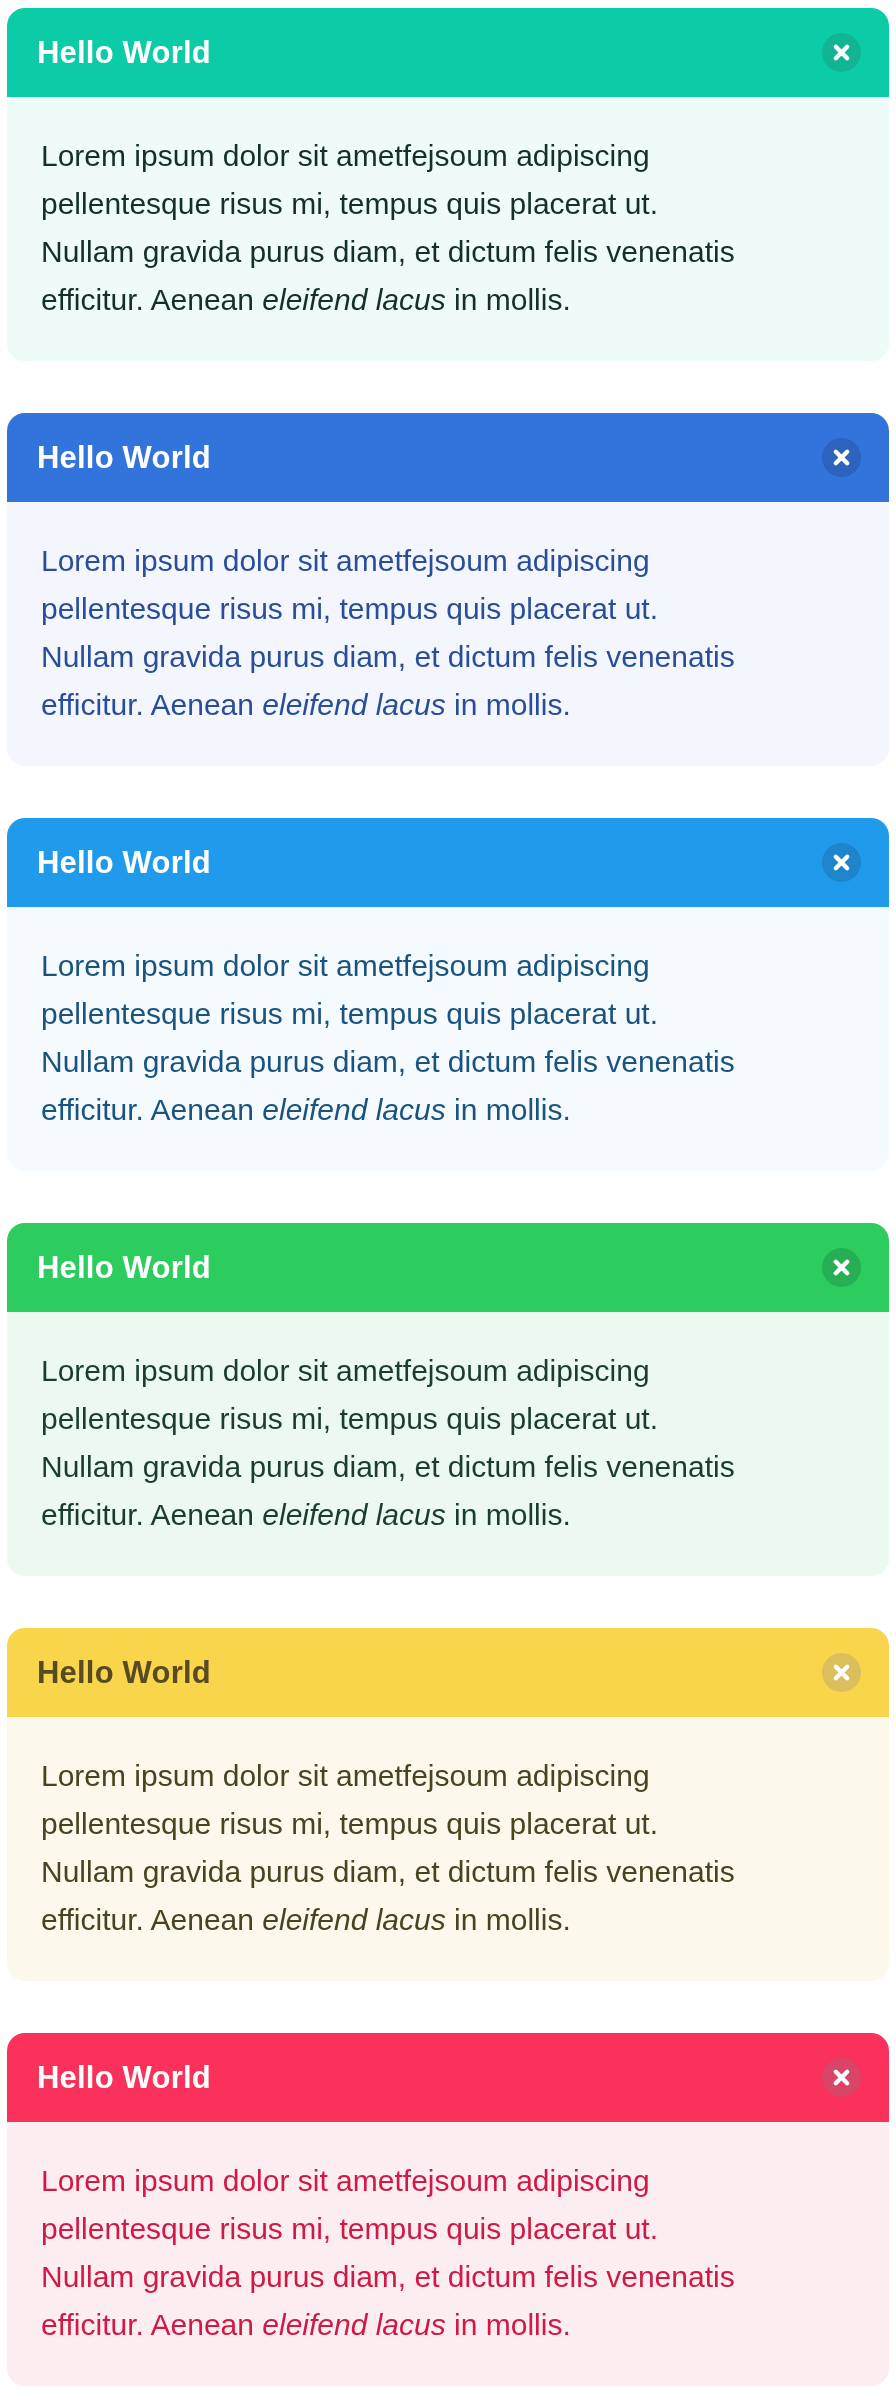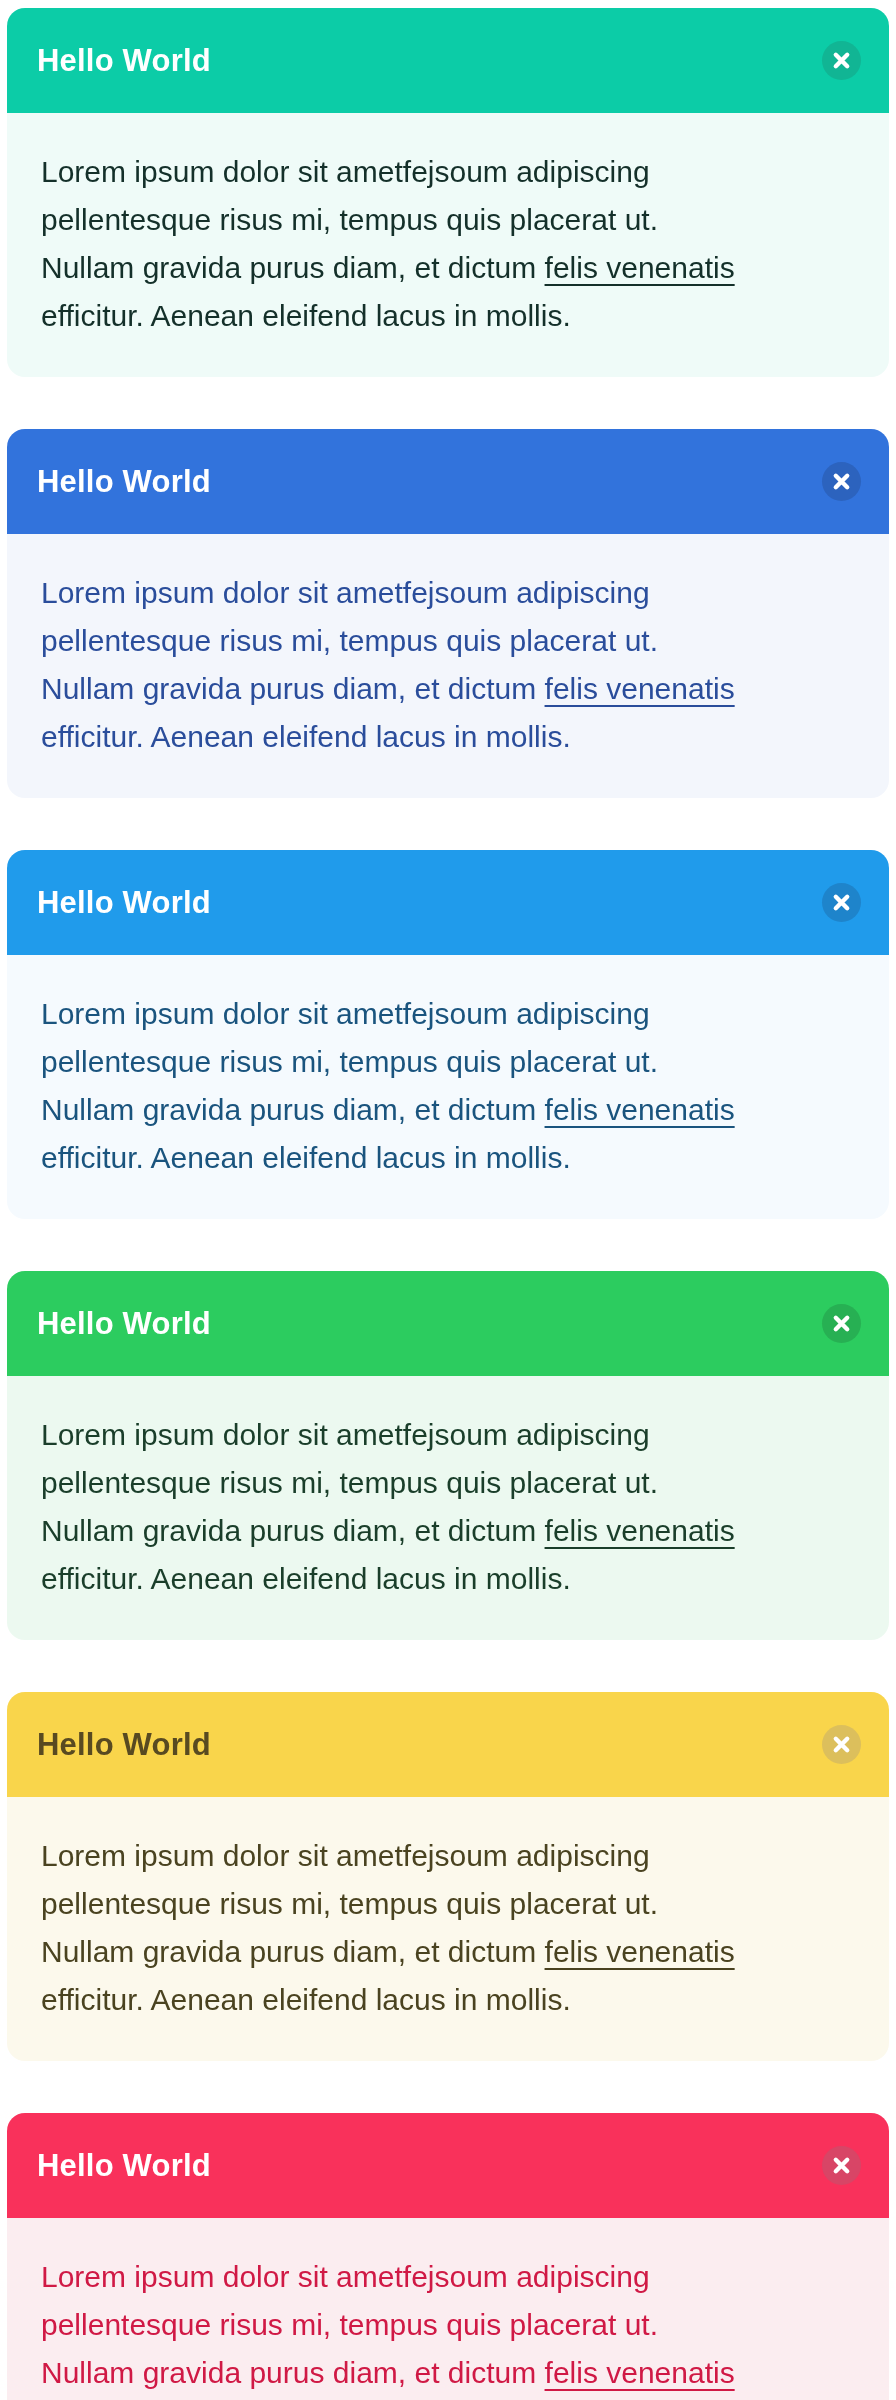--- a/index.html
+++ b/index.html
@@ -24,21 +24,21 @@
     background: var(--body-bg);
   }
 
   .card-header {
     background: var(--header-bg);
     color: var(--header-fg);
     display: flex;
     align-items: center;
     justify-content: space-between;
     padding: 0 28px 0 30px;
-    height: 105px;
+    height: 89px;
   }
 
   .card-title {
     font-size: 31px;
     font-weight: 700;
     letter-spacing: 0.2px;
   }
 
   .close-button {
     width: 39px;
@@ -59,23 +59,22 @@
   .card-body {
     box-sizing: border-box;
     padding: 35px 34px 37px 34px;
     color: var(--body-fg);
     font-size: 30px;
     line-height: 48px;
   }
 
   .seg-normal    { font-weight: 400; }
   .seg-bold      { font-weight: 400; }
-  .seg-italic    { }
+  .seg-italic    { font-style: italic; }
   .seg-underline {
-    text-decoration: underline;
     text-decoration-thickness: 2px;
     text-underline-offset: 6px;
   }
 </style>
 </head>
 <body>
 
 <div class="card-stack">
     <div class="alert-card" style="--header-bg: #0CCCA7; --header-fg: #FFFFFF; --close-bg: #11B594; --close-fg: #FFFFFF; --body-bg: #EFFBF8; --body-fg: #14302A;">
     <div class="card-header">

